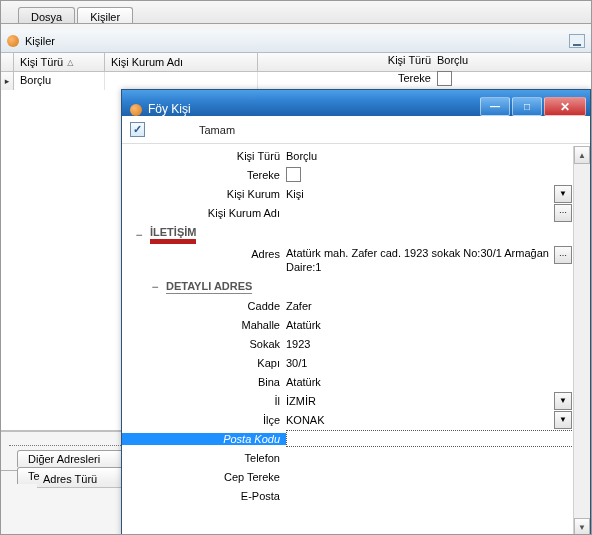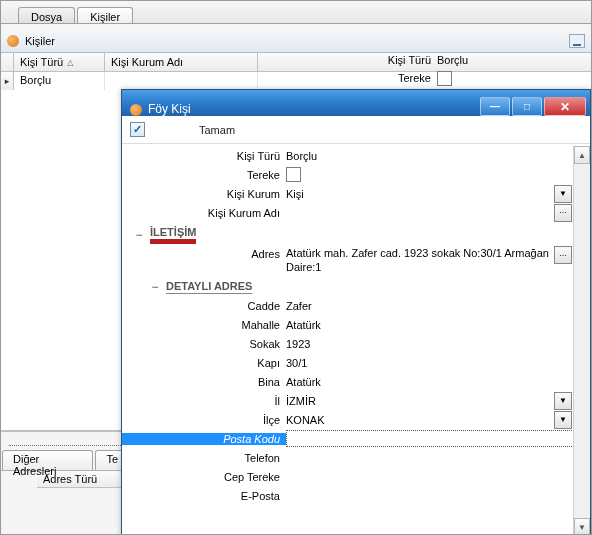--- a/index.html
+++ b/index.html
@@ -22,21 +22,21 @@
 .grid-cell{padding:2px 6px;border-right:1px solid #e4e4e4;}
 .row-ind{width:12px;display:flex;align-items:center;justify-content:center;font-size:9px;color:#333;background:linear-gradient(#fbfbfb,#ececec);border-right:1px solid #c0c0c0;}
 
 .right-info{position:absolute;left:370px;top:50px;}
 .info-row{display:flex;align-items:center;height:18px;}
 .info-lbl{width:60px;text-align:right;margin-right:6px;}
 .info-chk{width:13px;height:13px;border:1px solid #7d7d7d;background:#fff;}
 
 .bottom-split{position:absolute;top:440px;left:0;width:130px;}
 .dotbar{border-top:1px dotted #777;margin:4px 8px;}
-.sub-tabs{display:flex;padding-left:1px;border-bottom:1px solid #b0b0b0;height:20px;}
+.sub-tabs{display:flex;padding-left:16px;border-bottom:1px solid #b0b0b0;height:20px;flex-direction:column;}
 .sub-tab{padding:2px 10px;border:1px solid #a0a0a0;border-bottom:none;background:linear-gradient(#fff,#ededed);border-radius:3px 3px 0 0;margin-right:2px;}
 .sub-grid-head{background:linear-gradient(#fbfbfb,#ececec);border-bottom:1px solid #c0c0c0;padding:2px 6px;margin-left:36px;}
 
 .dialog{position:absolute;left:120px;top:88px;width:468px;height:446px;border:1px solid #2b557e;background:#fff;box-shadow:0 0 6px rgba(0,0,0,.25);}
 .dlg-title{height:26px;background:linear-gradient(#4c9ee8,#2f7fd0 45%,#1d62ab);display:flex;align-items:flex-end;padding:0 4px 0 8px;color:#fff;font-size:12px;}
 .dlg-title .dot-icon{margin-right:6px;}
 .win-btns{margin-left:auto;display:flex;gap:2px;}
 .win-btn{width:28px;height:17px;border:1px solid rgba(255,255,255,.5);border-radius:2px;display:flex;align-items:center;justify-content:center;color:#fff;font-weight:bold;font-size:10px;}
 .win-min{background:linear-gradient(#74b6f0,#2b7dce);}
 .win-max{background:linear-gradient(#74b6f0,#2b7dce);}

